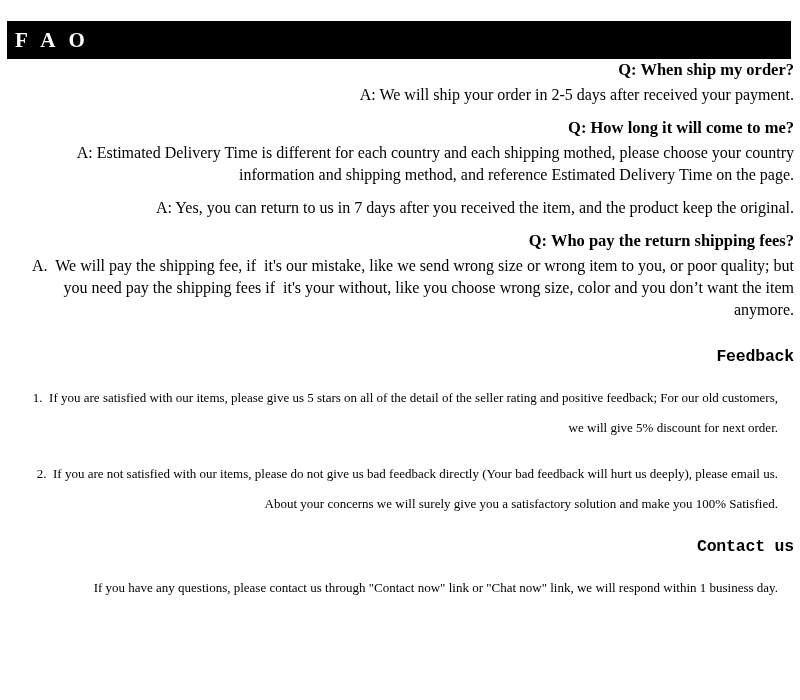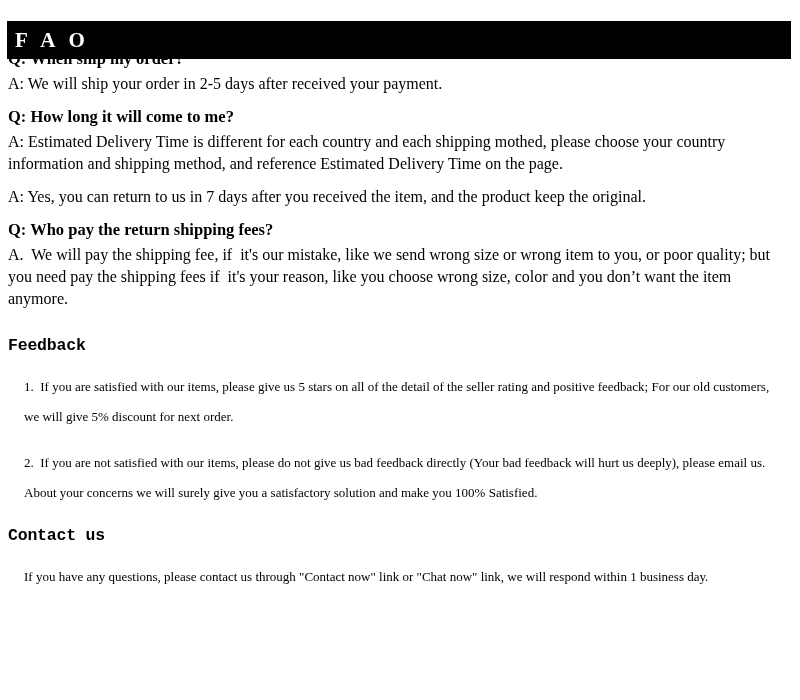--- a/index.html
+++ b/index.html
@@ -41,22 +41,23 @@
     font-size: 21px;
     letter-spacing: 4.5px;
     padding-left: 8px;
     line-height: 1;
   }
 
   
   .content {
     position: absolute;
     left: 8px;
-    top: 48px;
+    top: 59px;
     width: 786px;
+    text-align: right;
   }
 
   .qa-block {
     margin: 0 0 7px 0;
   }
 
   .q-line {
     font-family: "Liberation Serif", "DejaVu Serif", serif;
     font-weight: bold;
     font-size: 16.5px;
@@ -121,21 +122,21 @@
       <p class="a-line">A: Estimated Delivery Time is different for each country and each shipping mothed, please choose your country information and shipping method, and reference Estimated Delivery Time on the page.</p>
     </div>
 
 
     <div class="qa-block">
       <p class="a-line">A: Yes, you can return to us in 7 days after you received the item, and the product keep the original.</p>
     </div>
 
     <div class="qa-block">
       <p class="q-line">Q: Who pay the return shipping fees?</p>
-      <p class="a-line">A.  We will pay the shipping fee, if  it's our mistake, like we send wrong size or wrong item to you, or poor quality; but you need pay the shipping fees if  it's your reason, like you choose wrong size, color and you don’t want the item anymore.</p>
+      <p class="a-line">A.  We will pay the shipping fee, if  it's our mistake, like we send wrong size or wrong item to you, or poor quality; but you need pay the shipping fees if  it's your without, like you choose wrong size, color and you don’t want the item anymore.</p>
     </div>
 
     <div class="feedback-section">
       <p class="section-heading">Feedback</p>
       <p class="para">1.  If you are satisfied with our items, please give us 5 stars on all of the detail of the seller rating and positive feedback; For our old customers, we will give 5% discount for next order.</p>
       <p class="para">2.  If you are not satisfied with our items, please do not give us bad feedback directly (Your bad feedback will hurt us deeply), please email us. About your concerns we will surely give you a satisfactory solution and make you 100% Satisfied.</p>
     </div>
 
     <div class="contact-section">
       <p class="section-heading">Contact us</p>

